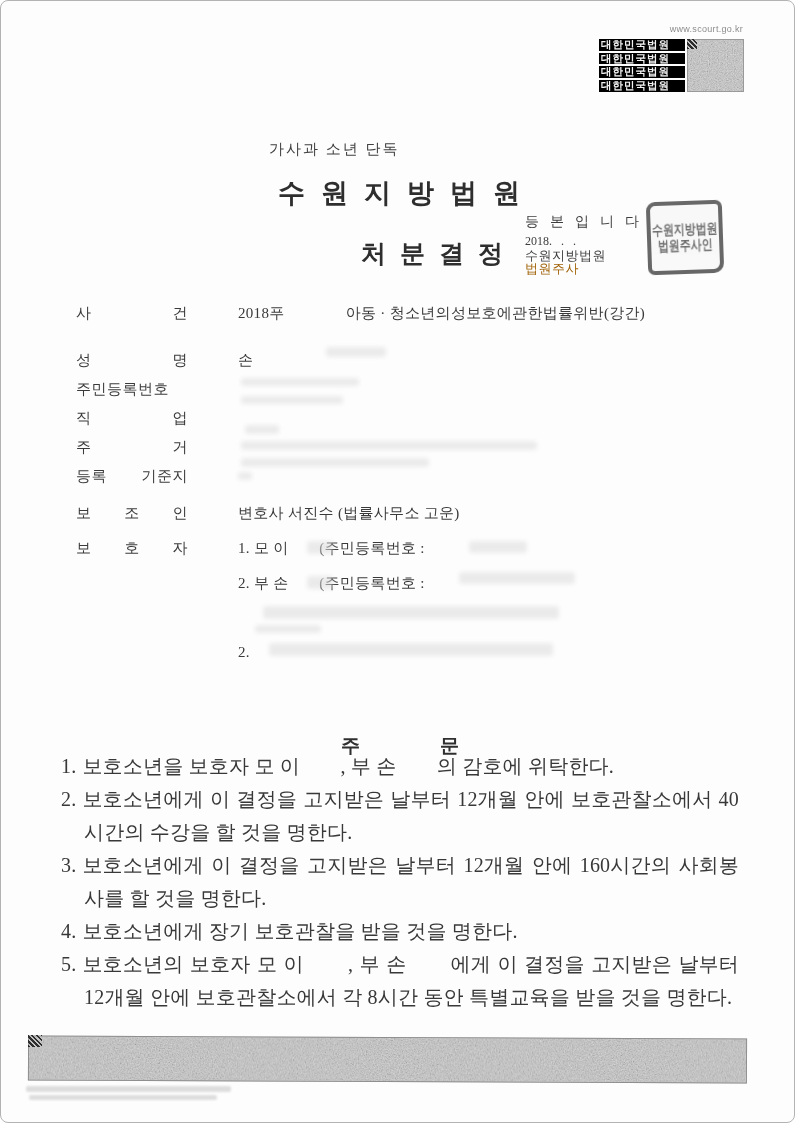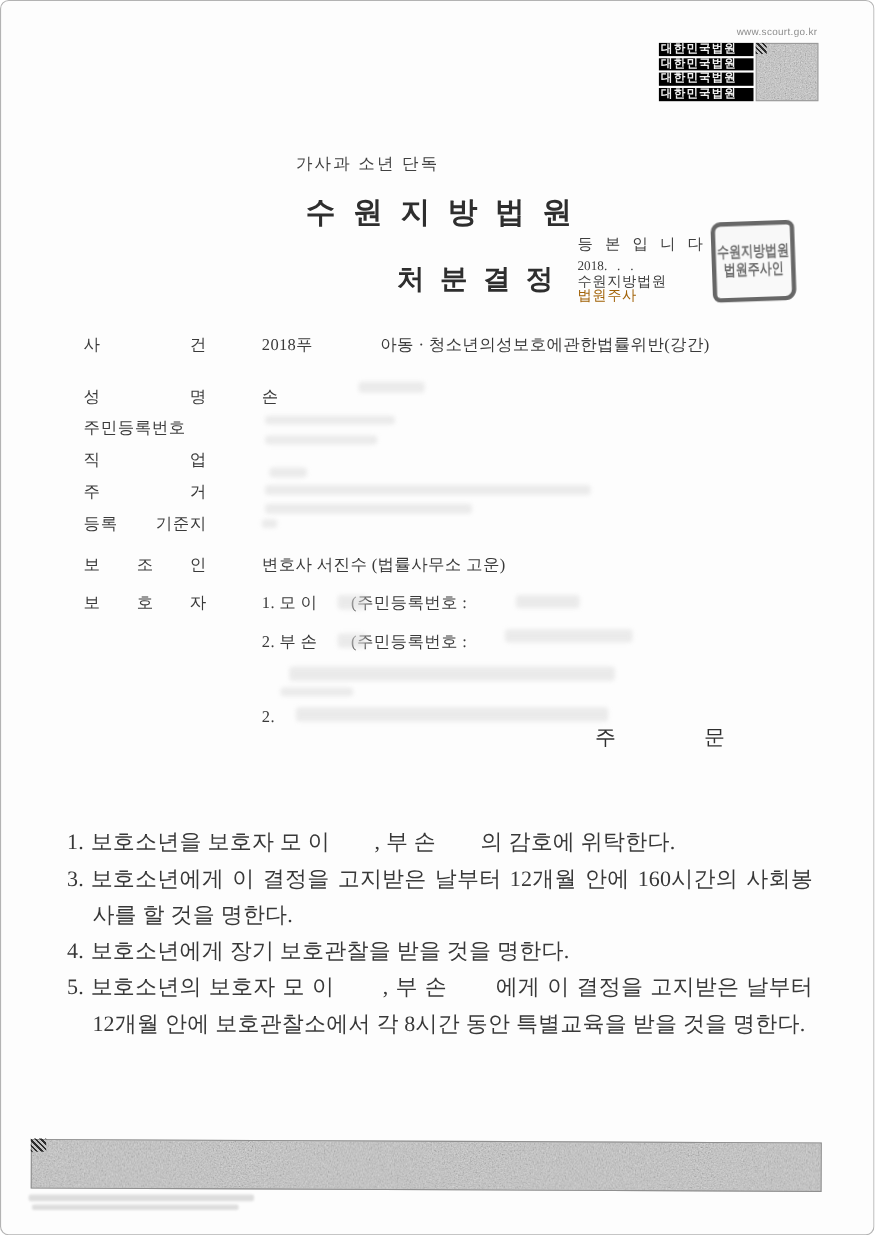--- a/index.html
+++ b/index.html
@@ -45,22 +45,22 @@
     display:flex;flex-direction:column;justify-content:center;align-items:center;
     filter:blur(0.6px);opacity:0.85;background:rgba(230,230,230,0.25);}
   .seal-row{font-size:14px;font-weight:bold;color:#555;line-height:15.5px;
     white-space:nowrap;transform:scaleX(0.78);letter-spacing:0px;}
   
   .info-row{position:absolute;left:0;width:795px;height:22px;font-size:15px;color:#3a3a3a;}
   .lbl{position:absolute;left:75px;width:112px;display:inline-block;
     text-align:justify;text-align-last:justify;letter-spacing:0.5px;}
   .val{position:absolute;left:237px;white-space:pre;letter-spacing:0.3px;}
   
-  .order-heading{left:60px;top:656px;width:678px;text-align:right;
-    font-size:19px;font-weight:normal;letter-spacing:80px;text-indent:80px;color:#2f2f2f;}
+  .order-heading{left:60px;top:732px;width:678px;text-align:center;
+    font-size:19px;font-weight:bold;letter-spacing:80px;text-indent:80px;color:#2f2f2f;}
   .order-items{left:60px;top:749px;width:678px;font-size:20px;line-height:33px;
     text-align:justify;color:#383838;letter-spacing:0.2px;}
   .order-item{padding-left:23px;text-indent:-23px;margin:0;}
   .order-num{padding-right:6px;}
   
   .smudge{position:absolute;background:#dcdcdc;border-radius:3px;filter:blur(2px);opacity:0.55;}
   
   .noise-bar{left:27px;top:1036px;width:719px;height:45px;background:#c6c6c6;
     border:1px solid #8f8f8f;box-sizing:border-box;transform:rotate(0.25deg);overflow:hidden;}
   .noise-bar svg{display:block;width:100%;height:100%;}
@@ -158,20 +158,21 @@
   <div class="smudge" style="left:468px;top:540px;width:58px;height:12px"></div>
   <div class="smudge" style="left:306px;top:575px;width:26px;height:13px"></div>
   <div class="smudge" style="left:458px;top:571px;width:116px;height:12px"></div>
   <div class="smudge" style="left:262px;top:605px;width:296px;height:13px"></div>
   <div class="smudge" style="left:254px;top:624px;width:66px;height:8px"></div>
   <div class="smudge" style="left:268px;top:642px;width:284px;height:13px"></div>
 
   <div class="abs order-heading">주문</div>
   <div class="abs order-items">
     <p class="order-item"><span class="order-num">1.</span><span>보호소년을 보호자 모 이　　, 부 손　　의 감호에 위탁한다.</span></p>
+    <p class="order-item"><span class="order-num">2.</span><span>보호소년에게 이 결정을 고지받은 날부터 12개월 안에 보호관찰소에서 40시간의 수강을 할 것을 명한다.</span></p>
     <p class="order-item"><span class="order-num">3.</span><span>보호소년에게 이 결정을 고지받은 날부터 12개월 안에 160시간의 사회봉사를 할 것을 명한다.</span></p>
     <p class="order-item"><span class="order-num">4.</span><span>보호소년에게 장기 보호관찰을 받을 것을 명한다.</span></p>
     <p class="order-item"><span class="order-num">5.</span><span>보호소년의 보호자 모 이　　, 부 손　　에게 이 결정을 고지받은 날부터 12개월 안에 보호관찰소에서 각 8시간 동안 특별교육을 받을 것을 명한다.</span></p>
   </div>
 
   <div class="abs noise-bar">
     <svg viewBox="0 0 719 45" preserveAspectRatio="none" aria-hidden="true">
       <filter id="grainB">
           <feTurbulence type="fractalNoise" baseFrequency="0.75" numOctaves="3" seed="4" stitchTiles="stitch"></feTurbulence>
           <feColorMatrix type="saturate" values="0"></feColorMatrix>

